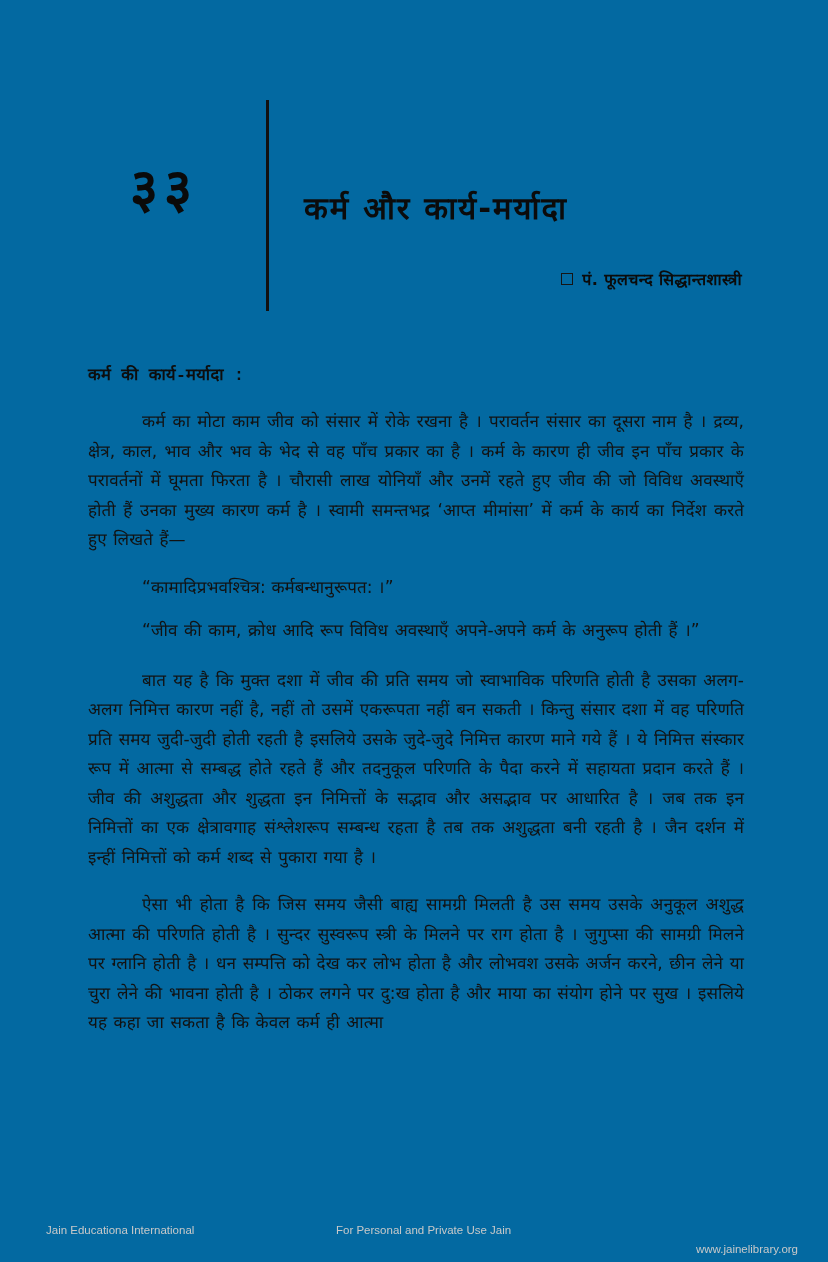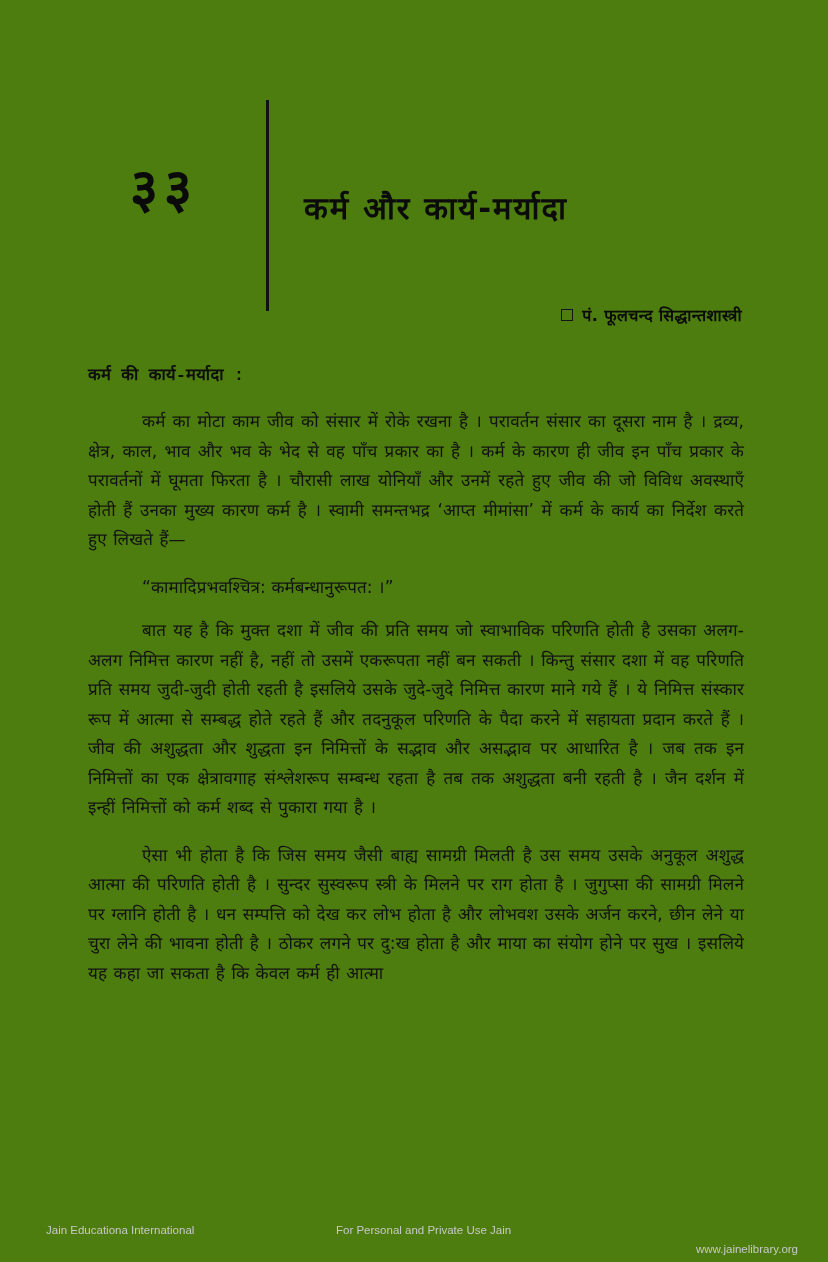--- a/index.html
+++ b/index.html
@@ -8,21 +8,21 @@
     background: #f2f2f2;
   }
   body {
     font-family: "Liberation Serif", "DejaVu Serif", serif;
   }
   .page {
     position: relative;
     width: 828px;
     height: 1262px;
     margin: 0 auto;
-    background: #4d7c0f;
+    background: #0369a1;
     overflow: hidden;
     box-sizing: border-box;
   }
 
   
   .masthead {
     position: absolute;
     left: 88px;
     top: 100px;
     width: 660px;
@@ -60,21 +60,20 @@
     margin-top: 8px;
   }
   .byline {
     position: absolute;
     right: 6px;
     top: 168px;
     display: flex;
     align-items: center;
     gap: 9px;
     white-space: nowrap;
-    margin-top: 36px;
   }
   .byline-bullet {
     display: inline-block;
     width: 12px;
     height: 12px;
     border: 1.6px solid #151515;
     box-sizing: border-box;
   }
   .byline-name {
     font-family: "DejaVu Sans", sans-serif;
@@ -169,20 +168,21 @@
     </div>
   </div>
 
   <div class="content">
     <h2 class="section-heading">कर्म की कार्य-मर्यादा :</h2>
 
     <p class="para">कर्म का मोटा काम जीव को संसार में रोके रखना है । परावर्तन संसार का दूसरा नाम है । द्रव्य, क्षेत्र, काल, भाव और भव के भेद से वह पाँच प्रकार का है । कर्म के कारण ही जीव इन पाँच प्रकार के परावर्तनों में घूमता फिरता है । चौरासी लाख योनियाँ और उनमें रहते हुए जीव की जो विविध अवस्थाएँ होती हैं उनका मुख्य कारण कर्म है । स्वामी समन्तभद्र ‘आप्त मीमांसा’ में कर्म के कार्य का निर्देश करते हुए लिखते हैं—</p>
 
     <p class="verse">“कामादिप्रभवश्चित्र: कर्मबन्धानुरूपत: ।”</p>
 
+    <p class="quote">“जीव की काम, क्रोध आदि रूप विविध अवस्थाएँ अपने-अपने कर्म के अनुरूप होती हैं ।”</p>
 
     <p class="para">बात यह है कि मुक्त दशा में जीव की प्रति समय जो स्वाभाविक परिणति होती है उसका अलग-अलग निमित्त कारण नहीं है, नहीं तो उसमें एकरूपता नहीं बन सकती । किन्तु संसार दशा में वह परिणति प्रति समय जुदी-जुदी होती रहती है इसलिये उसके जुदे-जुदे निमित्त कारण माने गये हैं । ये निमित्त संस्कार रूप में आत्मा से सम्बद्ध होते रहते हैं और तदनुकूल परिणति के पैदा करने में सहायता प्रदान करते हैं । जीव की अशुद्धता और शुद्धता इन निमित्तों के सद्भाव और असद्भाव पर आधारित है । जब तक इन निमित्तों का एक क्षेत्रावगाह संश्लेशरूप सम्बन्ध रहता है तब तक अशुद्धता बनी रहती है । जैन दर्शन में इन्हीं निमित्तों को कर्म शब्द से पुकारा गया है ।</p>
 
     <p class="para last">ऐसा भी होता है कि जिस समय जैसी बाह्य सामग्री मिलती है उस समय उसके अनुकूल अशुद्ध आत्मा की परिणति होती है । सुन्दर सुस्वरूप स्त्री के मिलने पर राग होता है । जुगुप्सा की सामग्री मिलने पर ग्लानि होती है । धन सम्पत्ति को देख कर लोभ होता है और लोभवश उसके अर्जन करने, छीन लेने या चुरा लेने की भावना होती है । ठोकर लगने पर दु:ख होता है और माया का संयोग होने पर सुख । इसलिये यह कहा जा सकता है कि केवल कर्म ही आत्मा</p>
   </div>
 
   <div class="footer">
     <span class="footer-left">Jain Educationa International</span>
     <span class="footer-center">For Personal and Private Use Jain</span>
     <span class="footer-right">www.jainelibrary.org</span>

